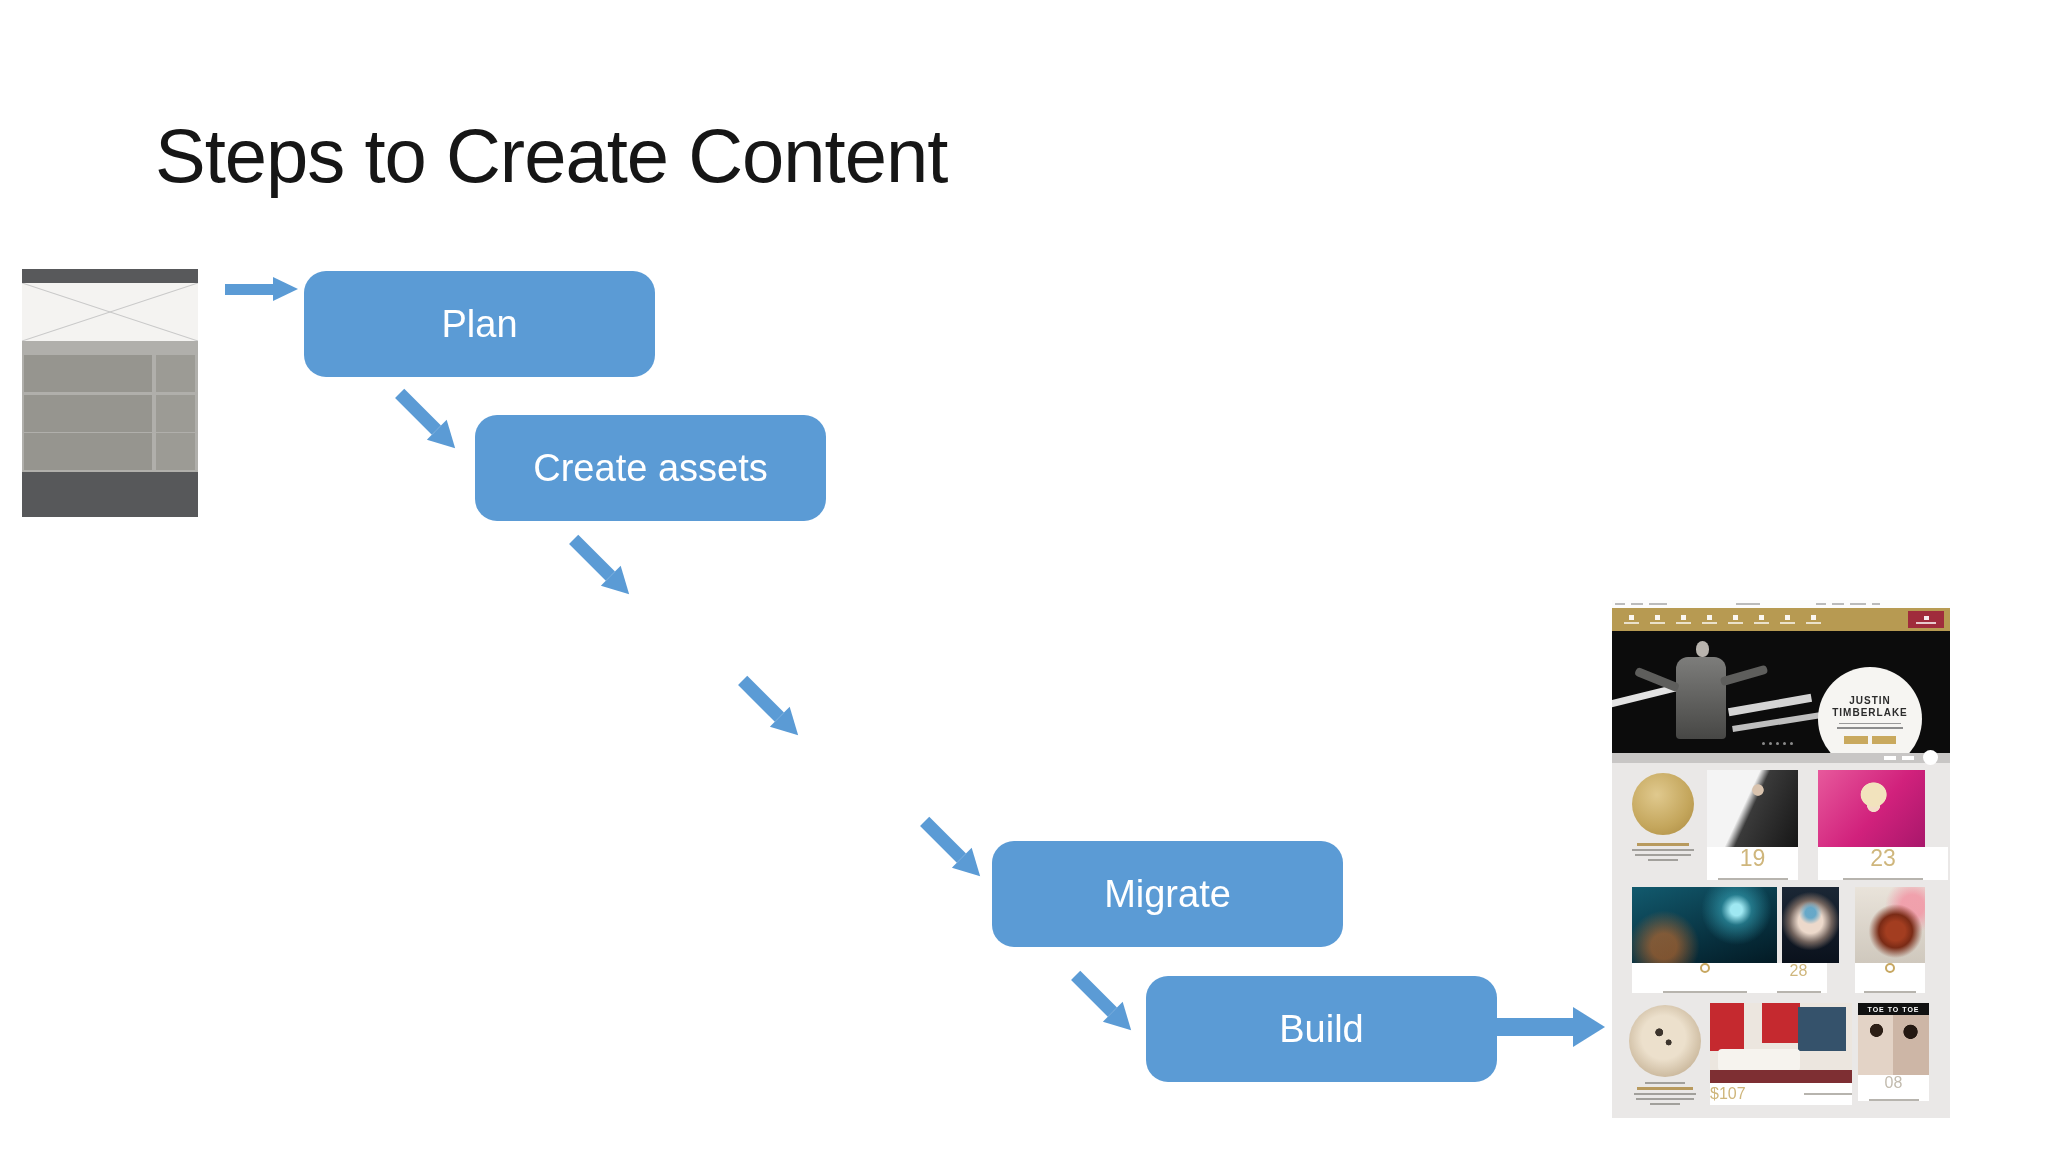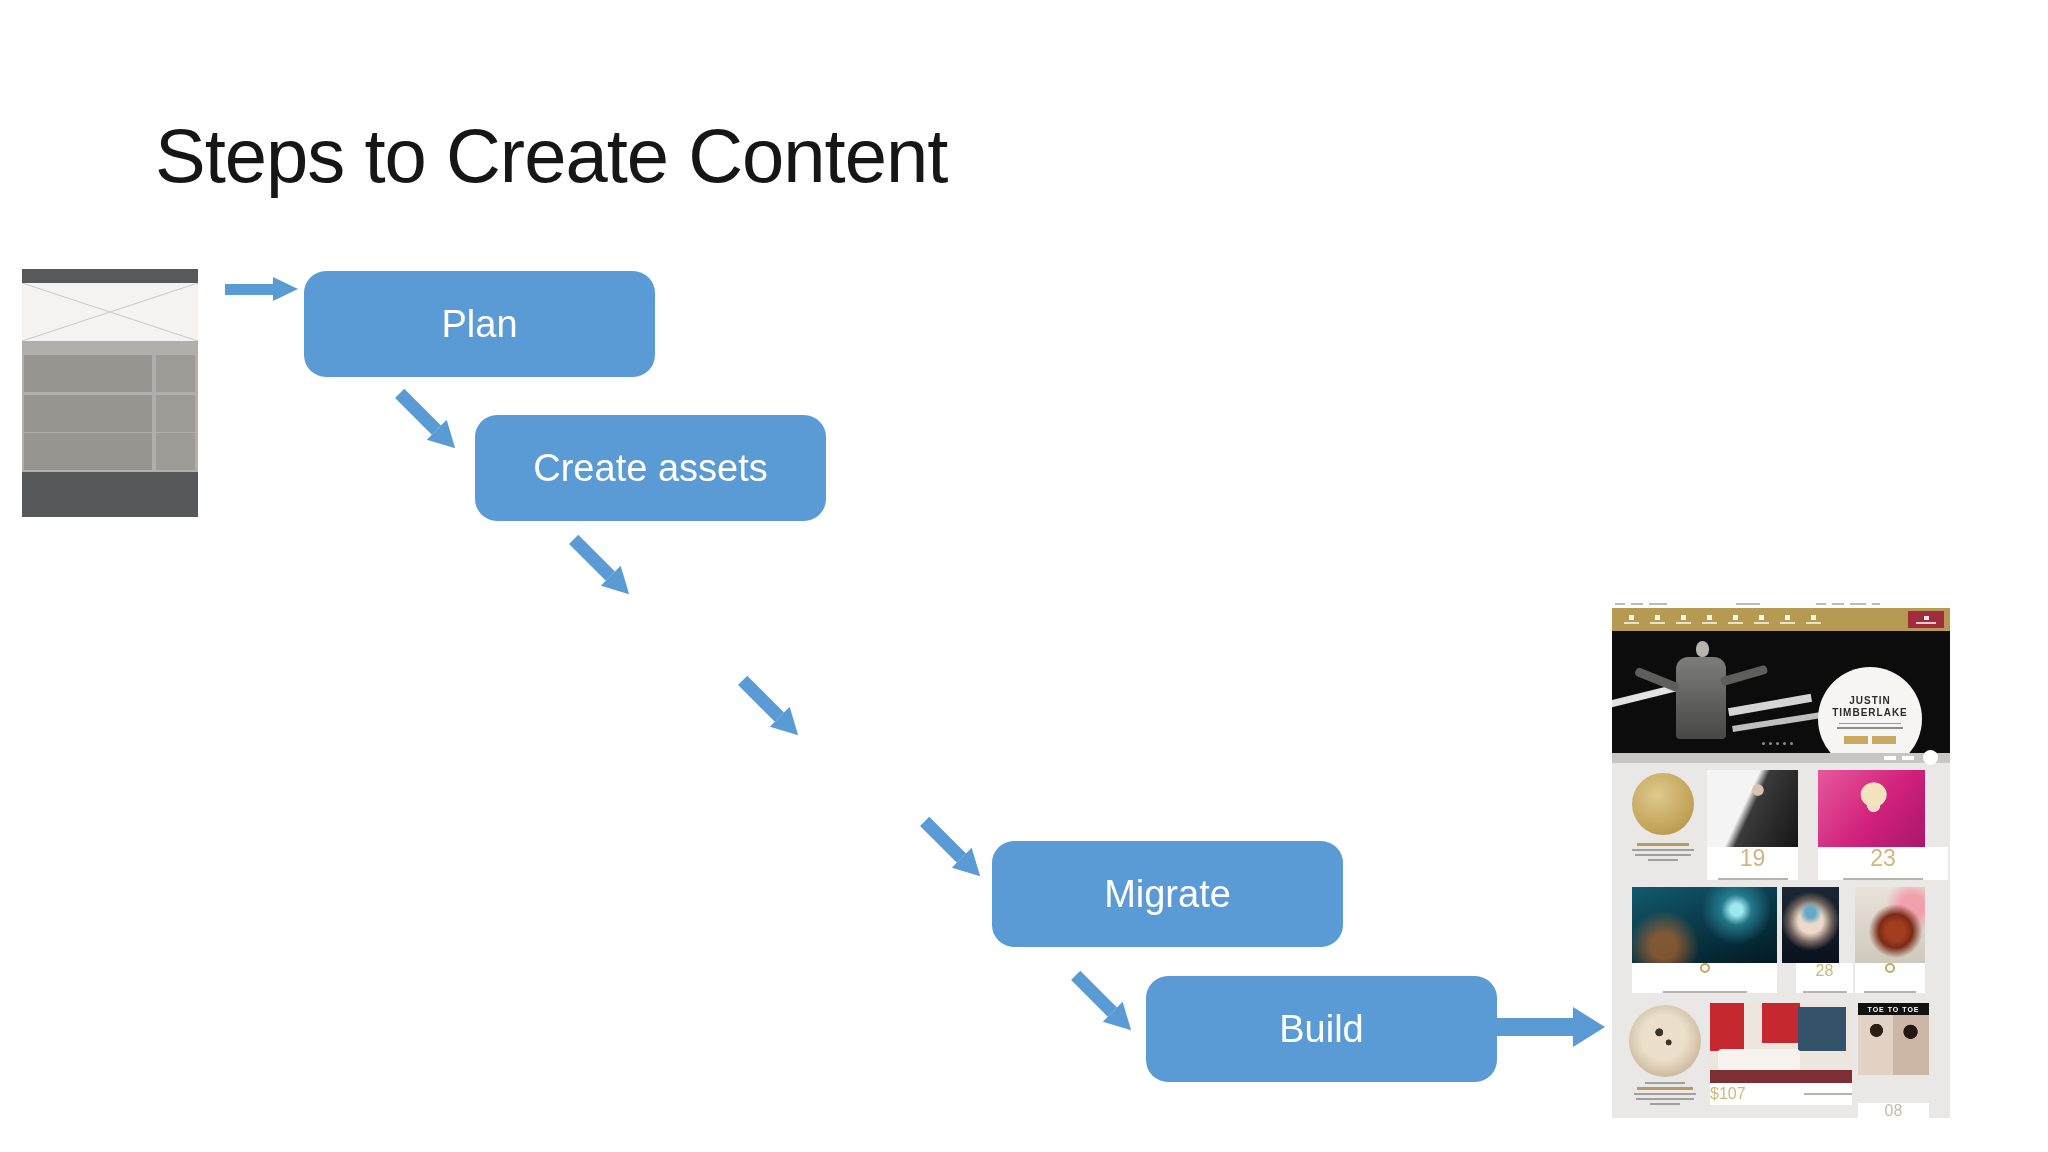--- a/index.html
+++ b/index.html
@@ -287,21 +287,21 @@
       <div class="bar-sm" style="width:80px;"></div>
     </div>
 
     <div class="tile tileC"></div>
     <div class="cap" style="left:20px;top:363px;width:145px;height:30px;">
       <div class="gold-dot"></div>
       <div class="bar-sm" style="width:84px;"></div>
     </div>
 
     <div class="tile tileD"></div>
-    <div class="cap" style="left:184px;top:363px;width:57px;height:30px;">
+    <div class="cap" style="left:158px;top:363px;width:57px;height:30px;">
       <div class="num" style="font-size:16px;">28</div>
       <div class="bar-sm" style="width:44px;"></div>
     </div>
 
     <div class="tile tileE"></div>
     <div class="cap" style="left:243px;top:363px;width:70px;height:30px;">
       <div class="gold-dot"></div>
       <div class="bar-sm" style="width:52px;"></div>
     </div>
 
@@ -322,19 +322,19 @@
       <div class="room-carpet"></div>
     </div>
     <div class="cap" style="left:98px;top:483px;width:142px;height:22px;flex-direction:row;gap:6px;">
       <div class="num" style="font-size:16px;">$107</div>
       <div class="bar-sm" style="width:48px;"></div>
     </div>
 
     <div class="tile tileBox">
       <div class="box-banner">TOE TO TOE</div>
     </div>
-    <div class="cap" style="left:246px;top:475px;width:71px;height:26px;margin-top:28px;">
+    <div class="cap" style="left:246px;top:475px;width:71px;height:26px;">
       <div class="num" style="font-size:16px;color:#c2bbae;">08</div>
       <div class="bar-sm" style="width:50px;"></div>
     </div>
 
   </div>
 </div>
 
 </body></html>

